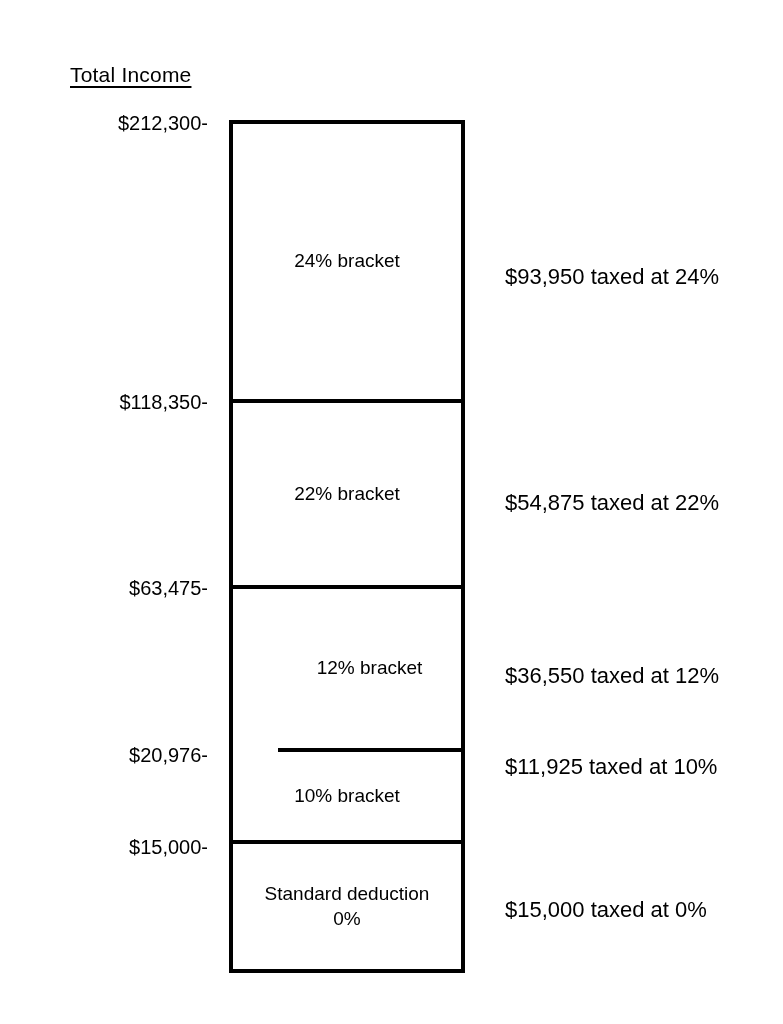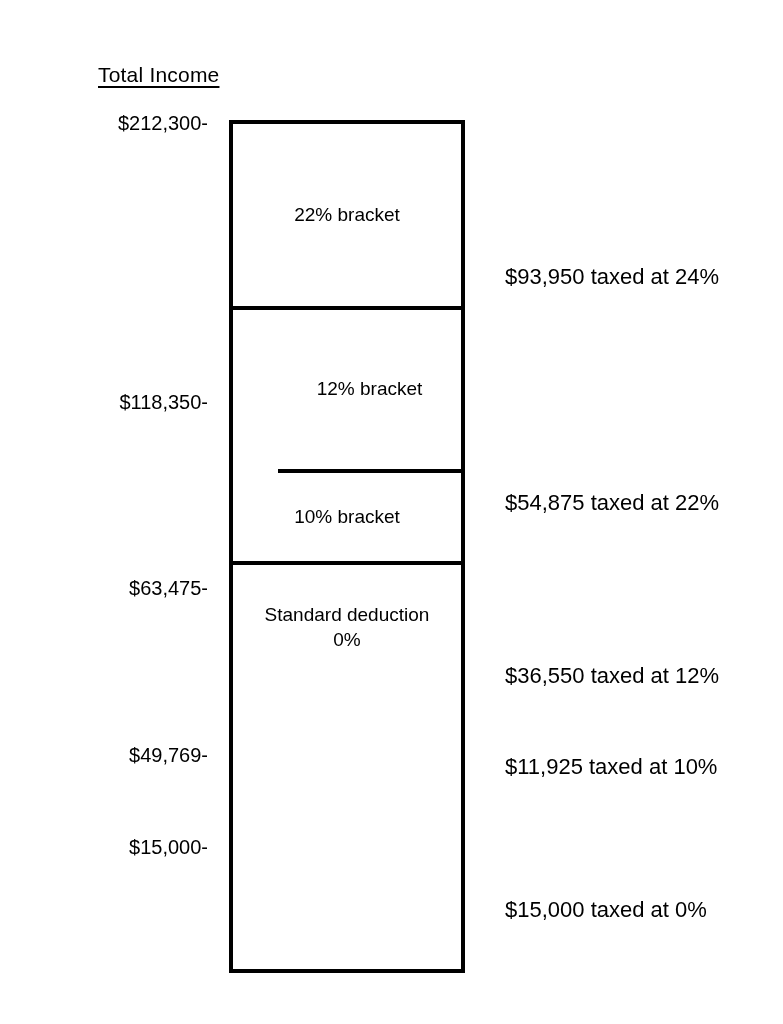--- a/index.html
+++ b/index.html
@@ -24,21 +24,20 @@
   
   .title {
     position: absolute;
     left: 70px;
     top: 63px;
     font-size: 21px;
     text-decoration: underline;
     text-underline-offset: 4px;
     letter-spacing: 0.2px;
     white-space: nowrap;
-    margin-left: 28px;
   }
 
   
   .bar {
     position: absolute;
     left: 229px;
     top: 120px;
     width: 236px;
     height: 853px;
     box-sizing: border-box;
@@ -109,25 +108,28 @@
 <body>
 
 <div id="diagram">
 
   <div class="title">Total Income</div>
 
   <div class="ticks">
     <div class="tick" style="top:123px">$212,300-</div>
     <div class="tick" style="top:402px">$118,350-</div>
     <div class="tick" style="top:588px">$63,475-</div>
-    <div class="tick" style="top:755px">$49,769-</div>
+    <div class="tick" style="top:755px">$20,976-</div>
     <div class="tick" style="top:847px">$15,000-</div>
   </div>
 
   <div class="bar">
+    <div class="band band-24">
+      <span class="band-label">24% bracket</span>
+    </div>
     <div class="band band-22">
       <span class="band-label">22% bracket</span>
     </div>
     <div class="band band-12">
       <span class="band-label">12% bracket</span>
     </div>
     <div class="band band-10">
       <span class="band-label">10% bracket</span>
     </div>
     <div class="band band-0">

